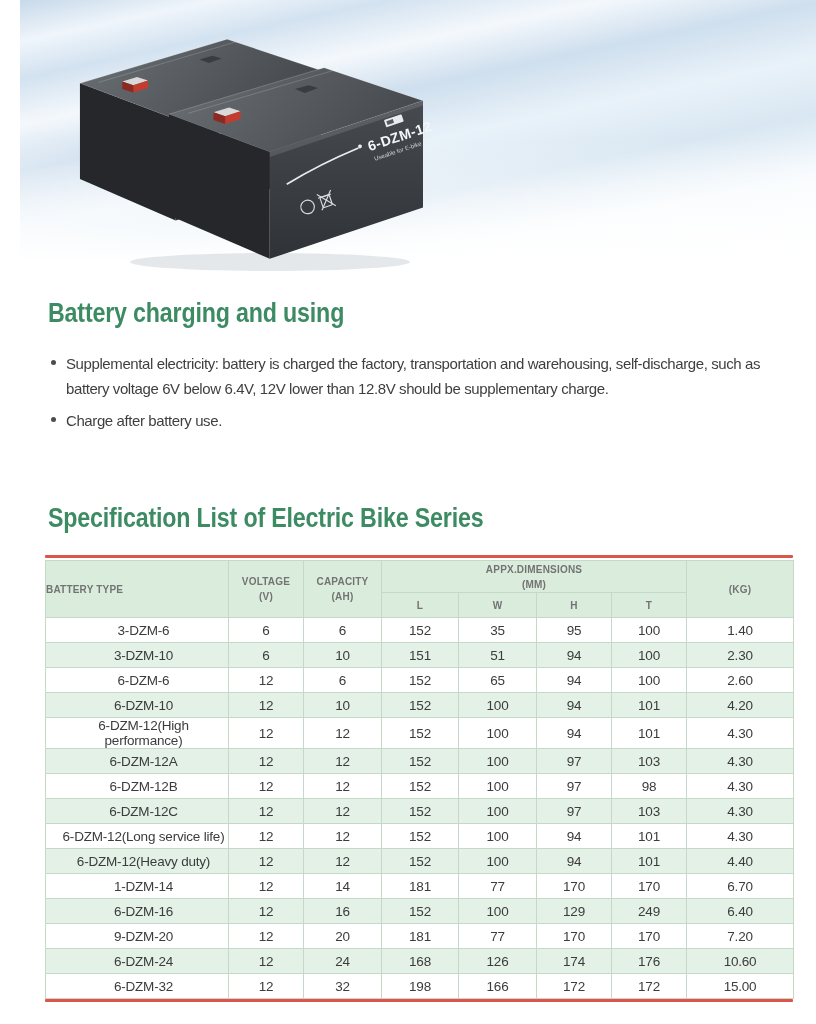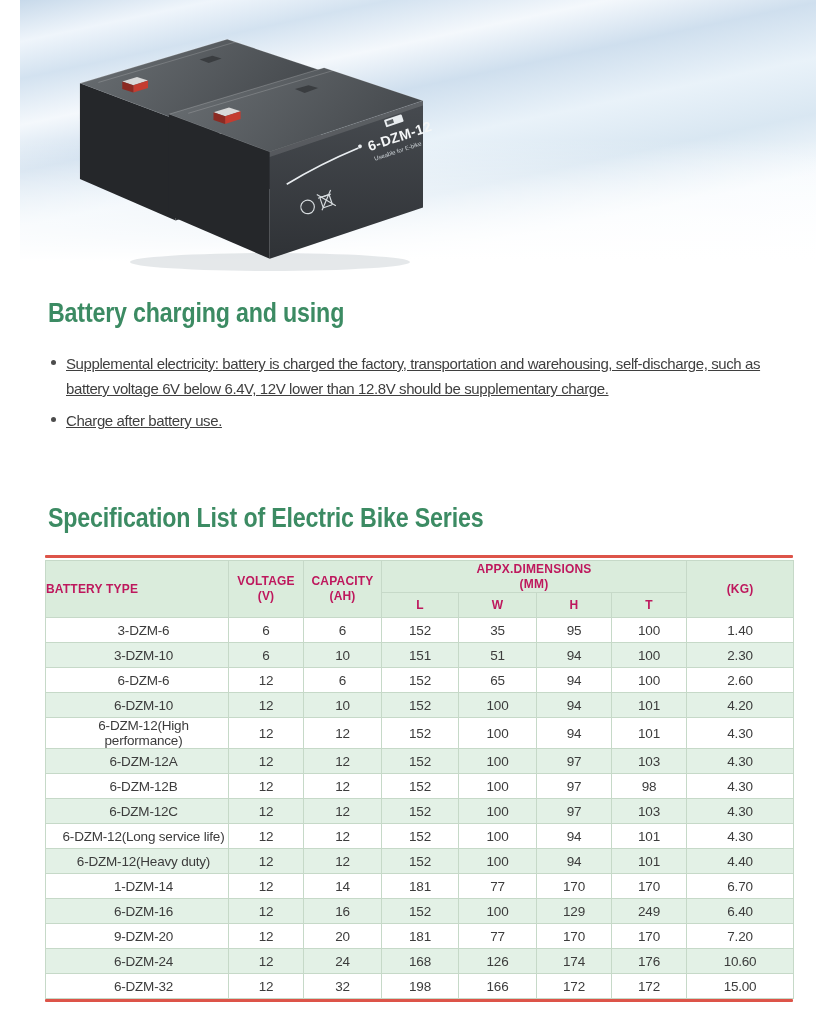--- a/index.html
+++ b/index.html
@@ -21,33 +21,33 @@
   
   .charging { padding:8px 40px 0 28px; }
   h2.green-title {
     color:#3c8b63; font-size:27px; font-weight:bold; letter-spacing:-0.2px;
     transform:scaleX(0.86); transform-origin:left top; white-space:nowrap;
   }
   .charging h2 { margin-bottom:22px; }
   .bullets { list-style:none; max-width:720px; }
   .bullets li { display:flex; margin-bottom:7px; }
   .bullets .dot { flex:none; width:5px; height:5px; border-radius:50%; background:#4c4c4c; margin:9px 10px 0 3px; }
-  .bullets .btxt { font-size:15px; line-height:25px; color:#3f3f3f; letter-spacing:-0.4px;text-decoration:underline; }
+  .bullets .btxt { font-size:15px; line-height:25px; color:#3f3f3f; letter-spacing:-0.4px; }
 
   
   .spec { padding:0 0 0 25px; margin-top:70px; }
   .spec h2 { margin-left:3px; margin-bottom:21px; }
   .red-rule { width:748px; height:3px; background:#dd5449; border-radius:1px; }
   .red-rule.top { margin-bottom:2px; }
   .red-rule.bottom { margin-top:0px; }
 
   table.spec-table { width:748px; border-collapse:collapse; table-layout:fixed; }
   .spec-table th, .spec-table td { border:1px solid #c6d9c8; overflow:hidden; }
   .spec-table thead th {
-    background:#daecdc; color:#be185d; font-size:12px; font-weight:bold;
+    background:#daecdc; color:#737373; font-size:10px; font-weight:bold;
     text-align:center; letter-spacing:0.2px; line-height:15px;
   }
   .spec-table thead tr.h-top th { height:32px; }
   .spec-table thead tr.h-sub th { height:25px; }
   .spec-table th.c-type { text-align:left; }
   .spec-table td {
     height:25px; font-size:13.5px; color:#3c3c3c; text-align:center;
     letter-spacing:-0.2px; background:#ffffff;
   }
   .spec-table td.cell-type { text-align:center; padding-left:13px; }

